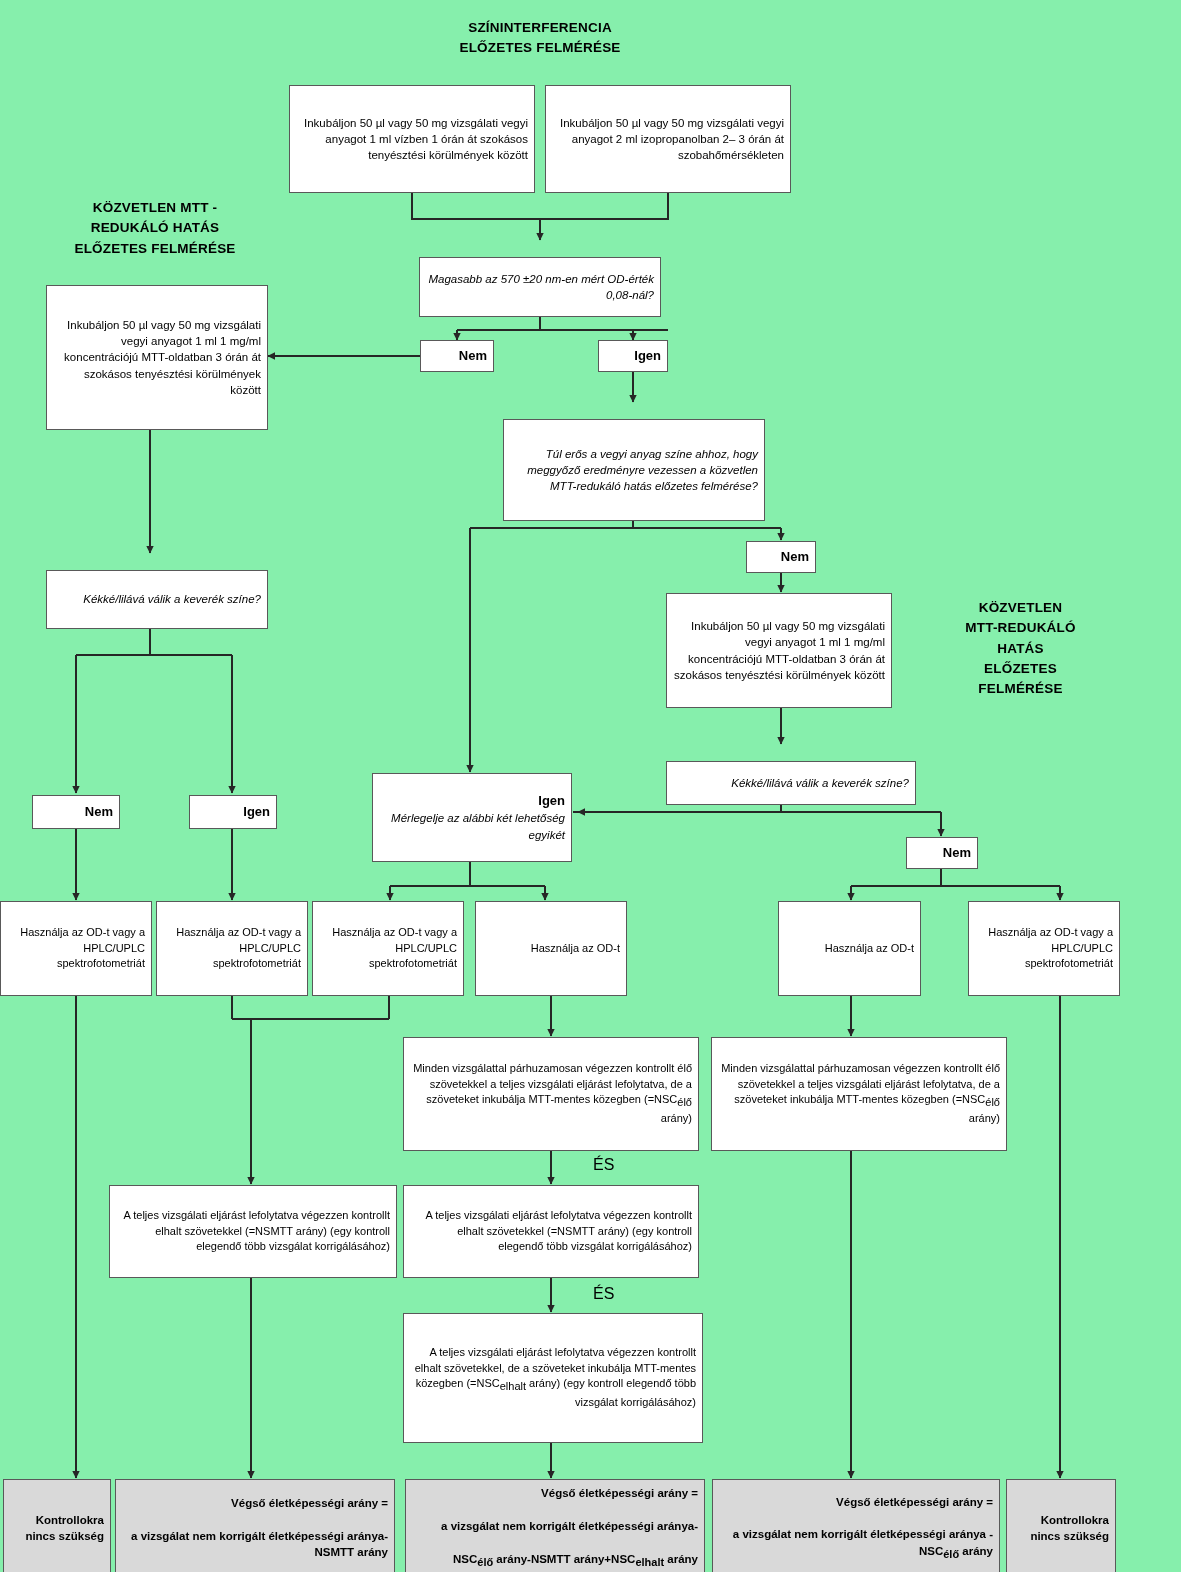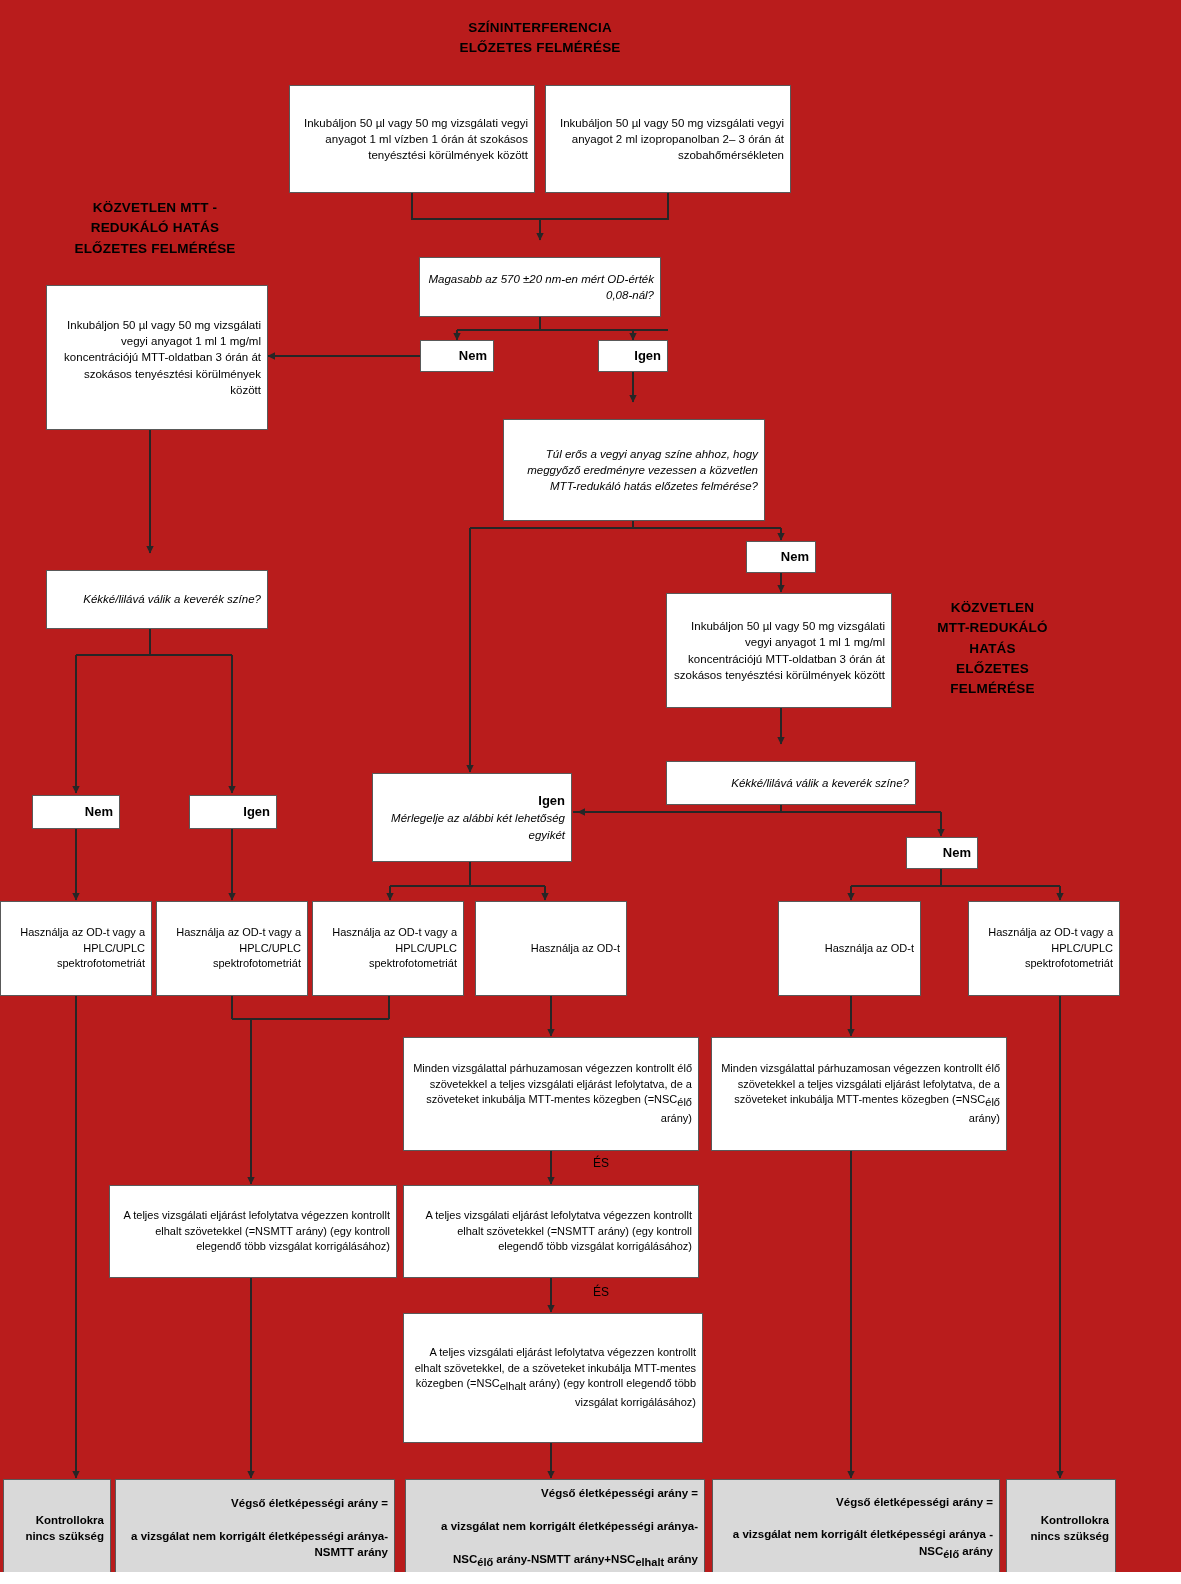--- a/index.html
+++ b/index.html
@@ -1,33 +1,33 @@
 <!DOCTYPE html>
 <html><head>
 <meta charset="utf-8">
 <style>
   html,body{margin:0;padding:0;background:#ffffff;}
   body{font-family:"Liberation Sans", sans-serif;color:#000;}
-  #page{position:relative;width:1181px;height:1572px;background:#b91c1c;overflow:hidden;}
+  #page{position:relative;width:1181px;height:1572px;background:#86efac;overflow:hidden;}
   svg.wires{position:absolute;left:0;top:0;width:1181px;height:1584px;pointer-events:none;}
 
   .node{position:absolute;box-sizing:border-box;border:1.6px solid #595959;background:#fff;
         display:flex;align-items:center;justify-content:center;text-align:right;
         padding:4px 6px;line-height:1.42;}
   .node span{display:block;width:100%;}
   .body-txt{font-size:11.5px;}
   .small{font-size:11px;}
   .ital{font-style:italic;font-size:11.5px;margin-top:16px;}
   .yn{font-weight:bold;font-size:13px;}
   .hdr{position:absolute;font-weight:bold;font-size:13.5px;text-align:center;line-height:1.5;
        letter-spacing:.2px;}
   .result{background:#d9d9d9;border:1.6px solid #595959;font-weight:bold;font-size:11.5px;}
   .mixed .t1{font-weight:bold;font-size:13px;display:block;}
   .mixed .t2{font-style:italic;font-size:11.5px;display:block;}
-  .andlbl{position:absolute;font-size:12px;font-weight:normal;text-align:right;}
+  .andlbl{position:absolute;font-size:16px;font-weight:normal;text-align:right;}
   sub{font-size:11px;}
 </style>
 </head>
 <body>
 
 <div id="page">
 
   <svg class="wires" viewBox="0 0 1181 1584">
     <defs>
       <marker id="ah" markerWidth="9" markerHeight="9" refX="7.4" refY="4.5" orient="auto" markerUnits="userSpaceOnUse">
@@ -111,21 +111,21 @@
     <span>SZÍNINTERFERENCIA</span><br>
     <span>ELŐZETES FELMÉRÉSE</span>
   </div>
 
   <div class="hdr" style="left:45px;top:198px;width:220px;">
     <span>KÖZVETLEN MTT -</span><br>
     <span>REDUKÁLÓ HATÁS</span><br>
     <span>ELŐZETES FELMÉRÉSE</span>
   </div>
 
-  <div class="hdr" style="left:905px;top:598px;width:175px;">
+  <div class="hdr" style="left:933px;top:598px;width:175px;">
     <span>KÖZVETLEN</span><br>
     <span>MTT-REDUKÁLÓ</span><br>
     <span>HATÁS</span><br>
     <span>ELŐZETES</span><br>
     <span>FELMÉRÉSE</span>
   </div>
 
   <div class="node body-txt" style="left:289px;top:85px;width:246px;height:108px;">
     <span>Inkubáljon 50 µl vagy 50 mg vizsgálati vegyi anyagot 1  ml vízben 1 órán át szokásos tenyésztési körülmények között</span>
   </div>

